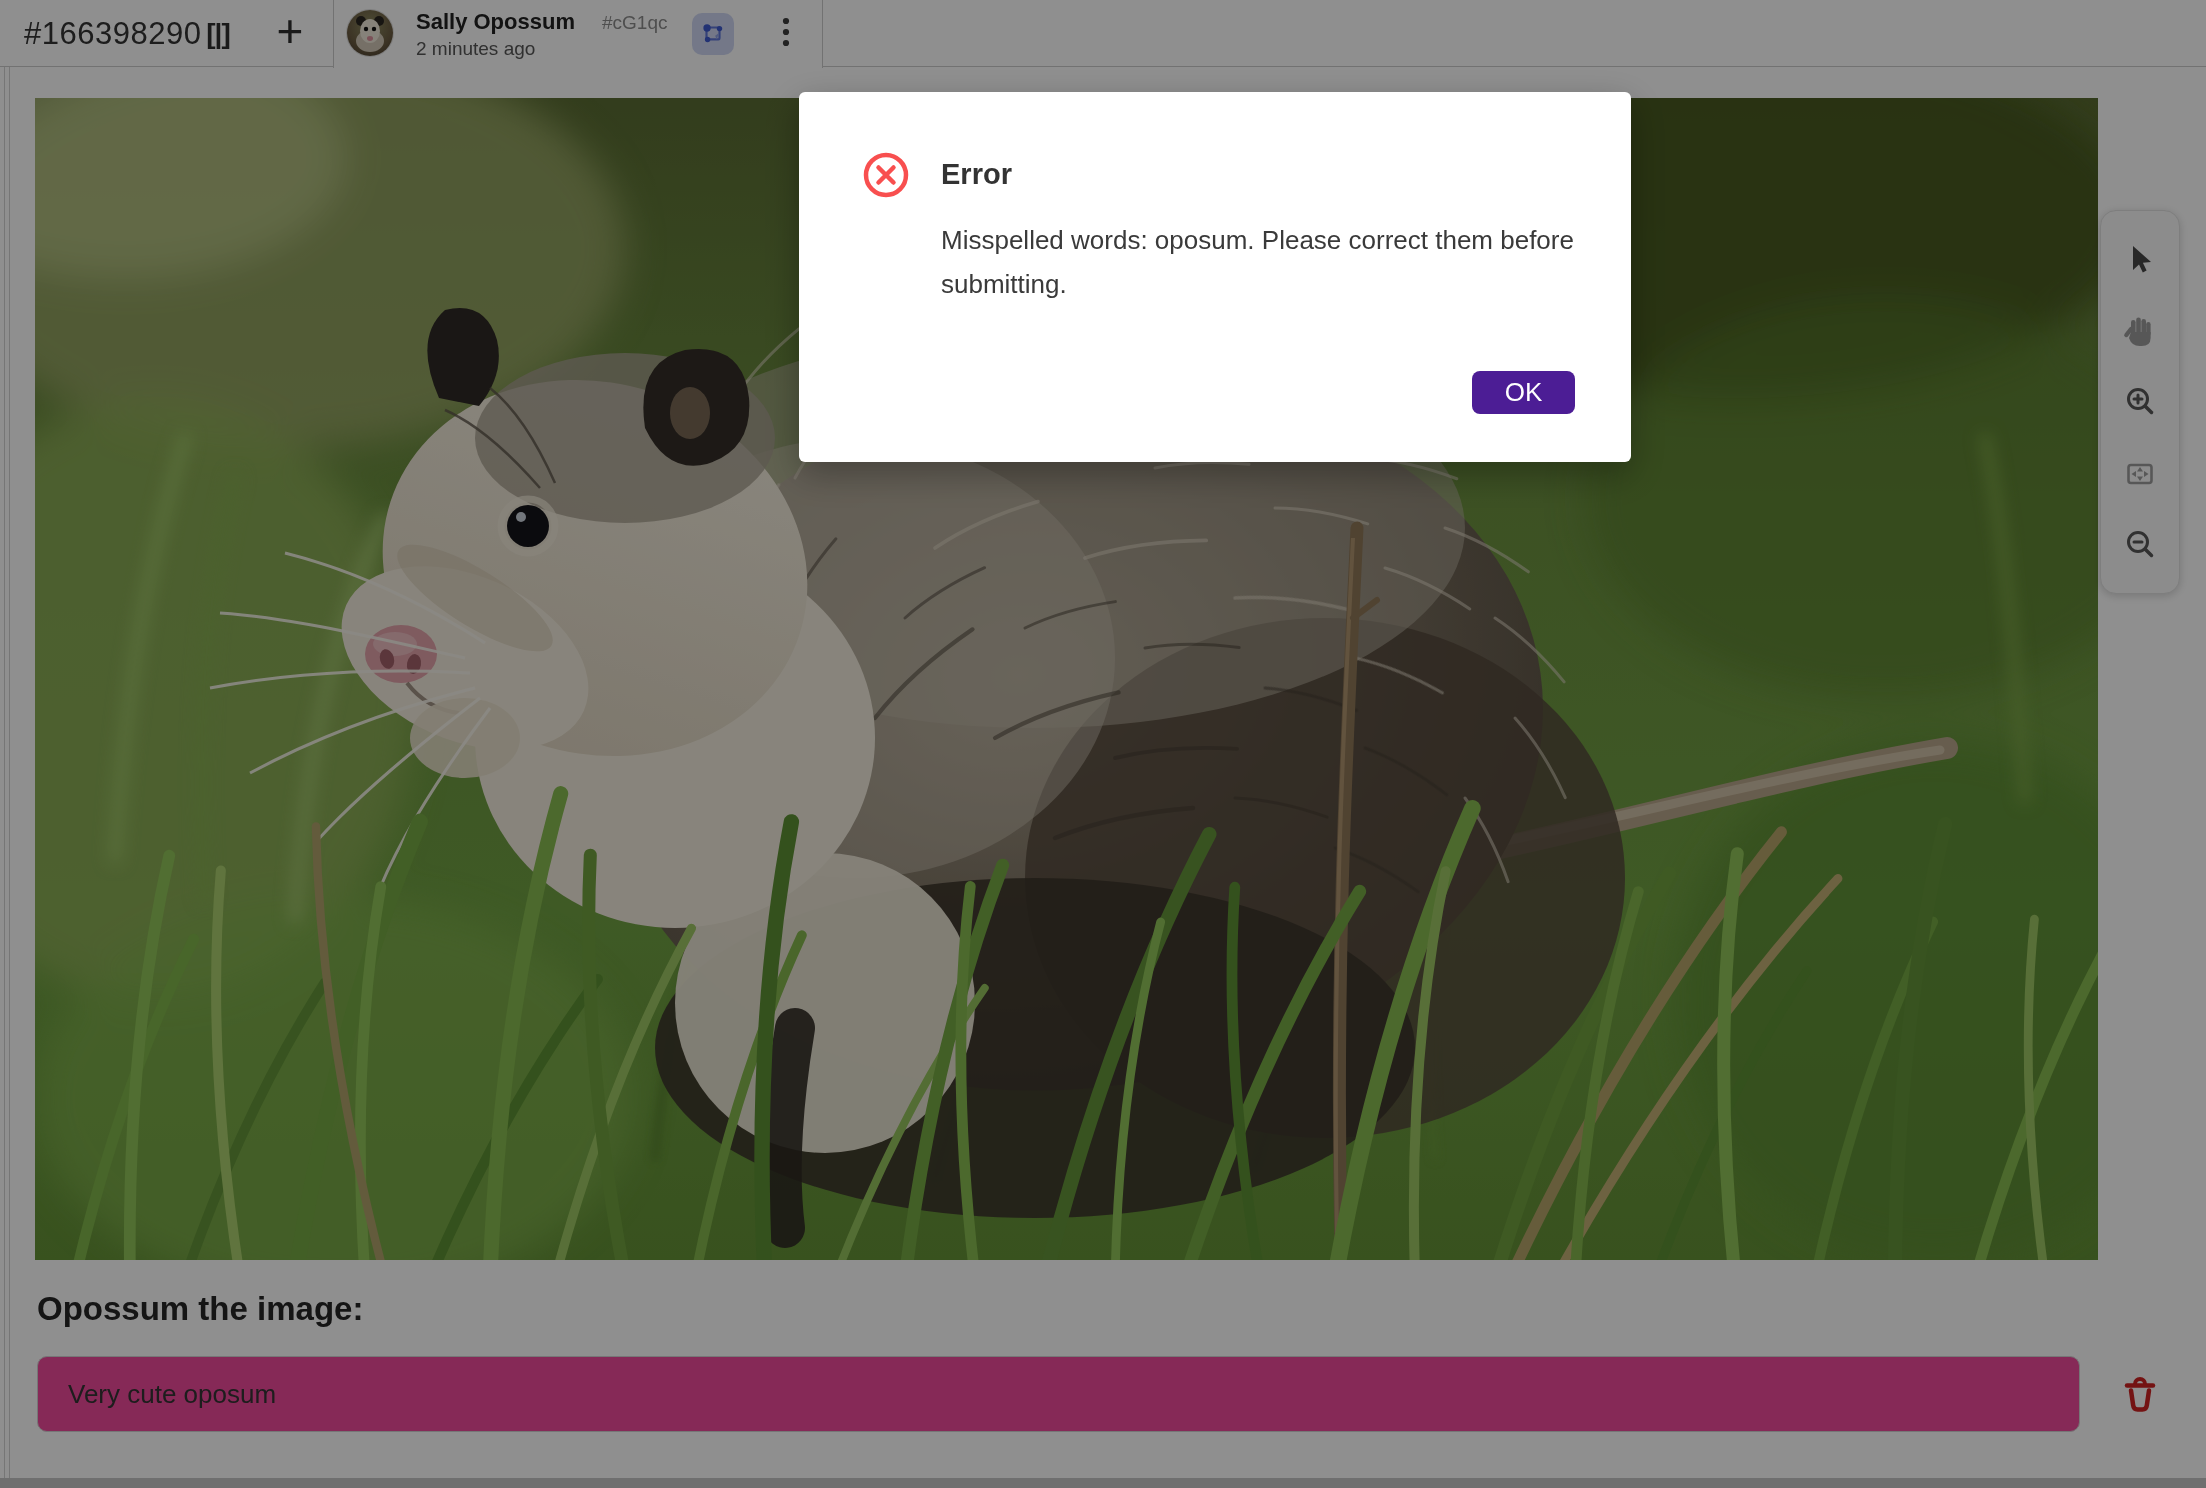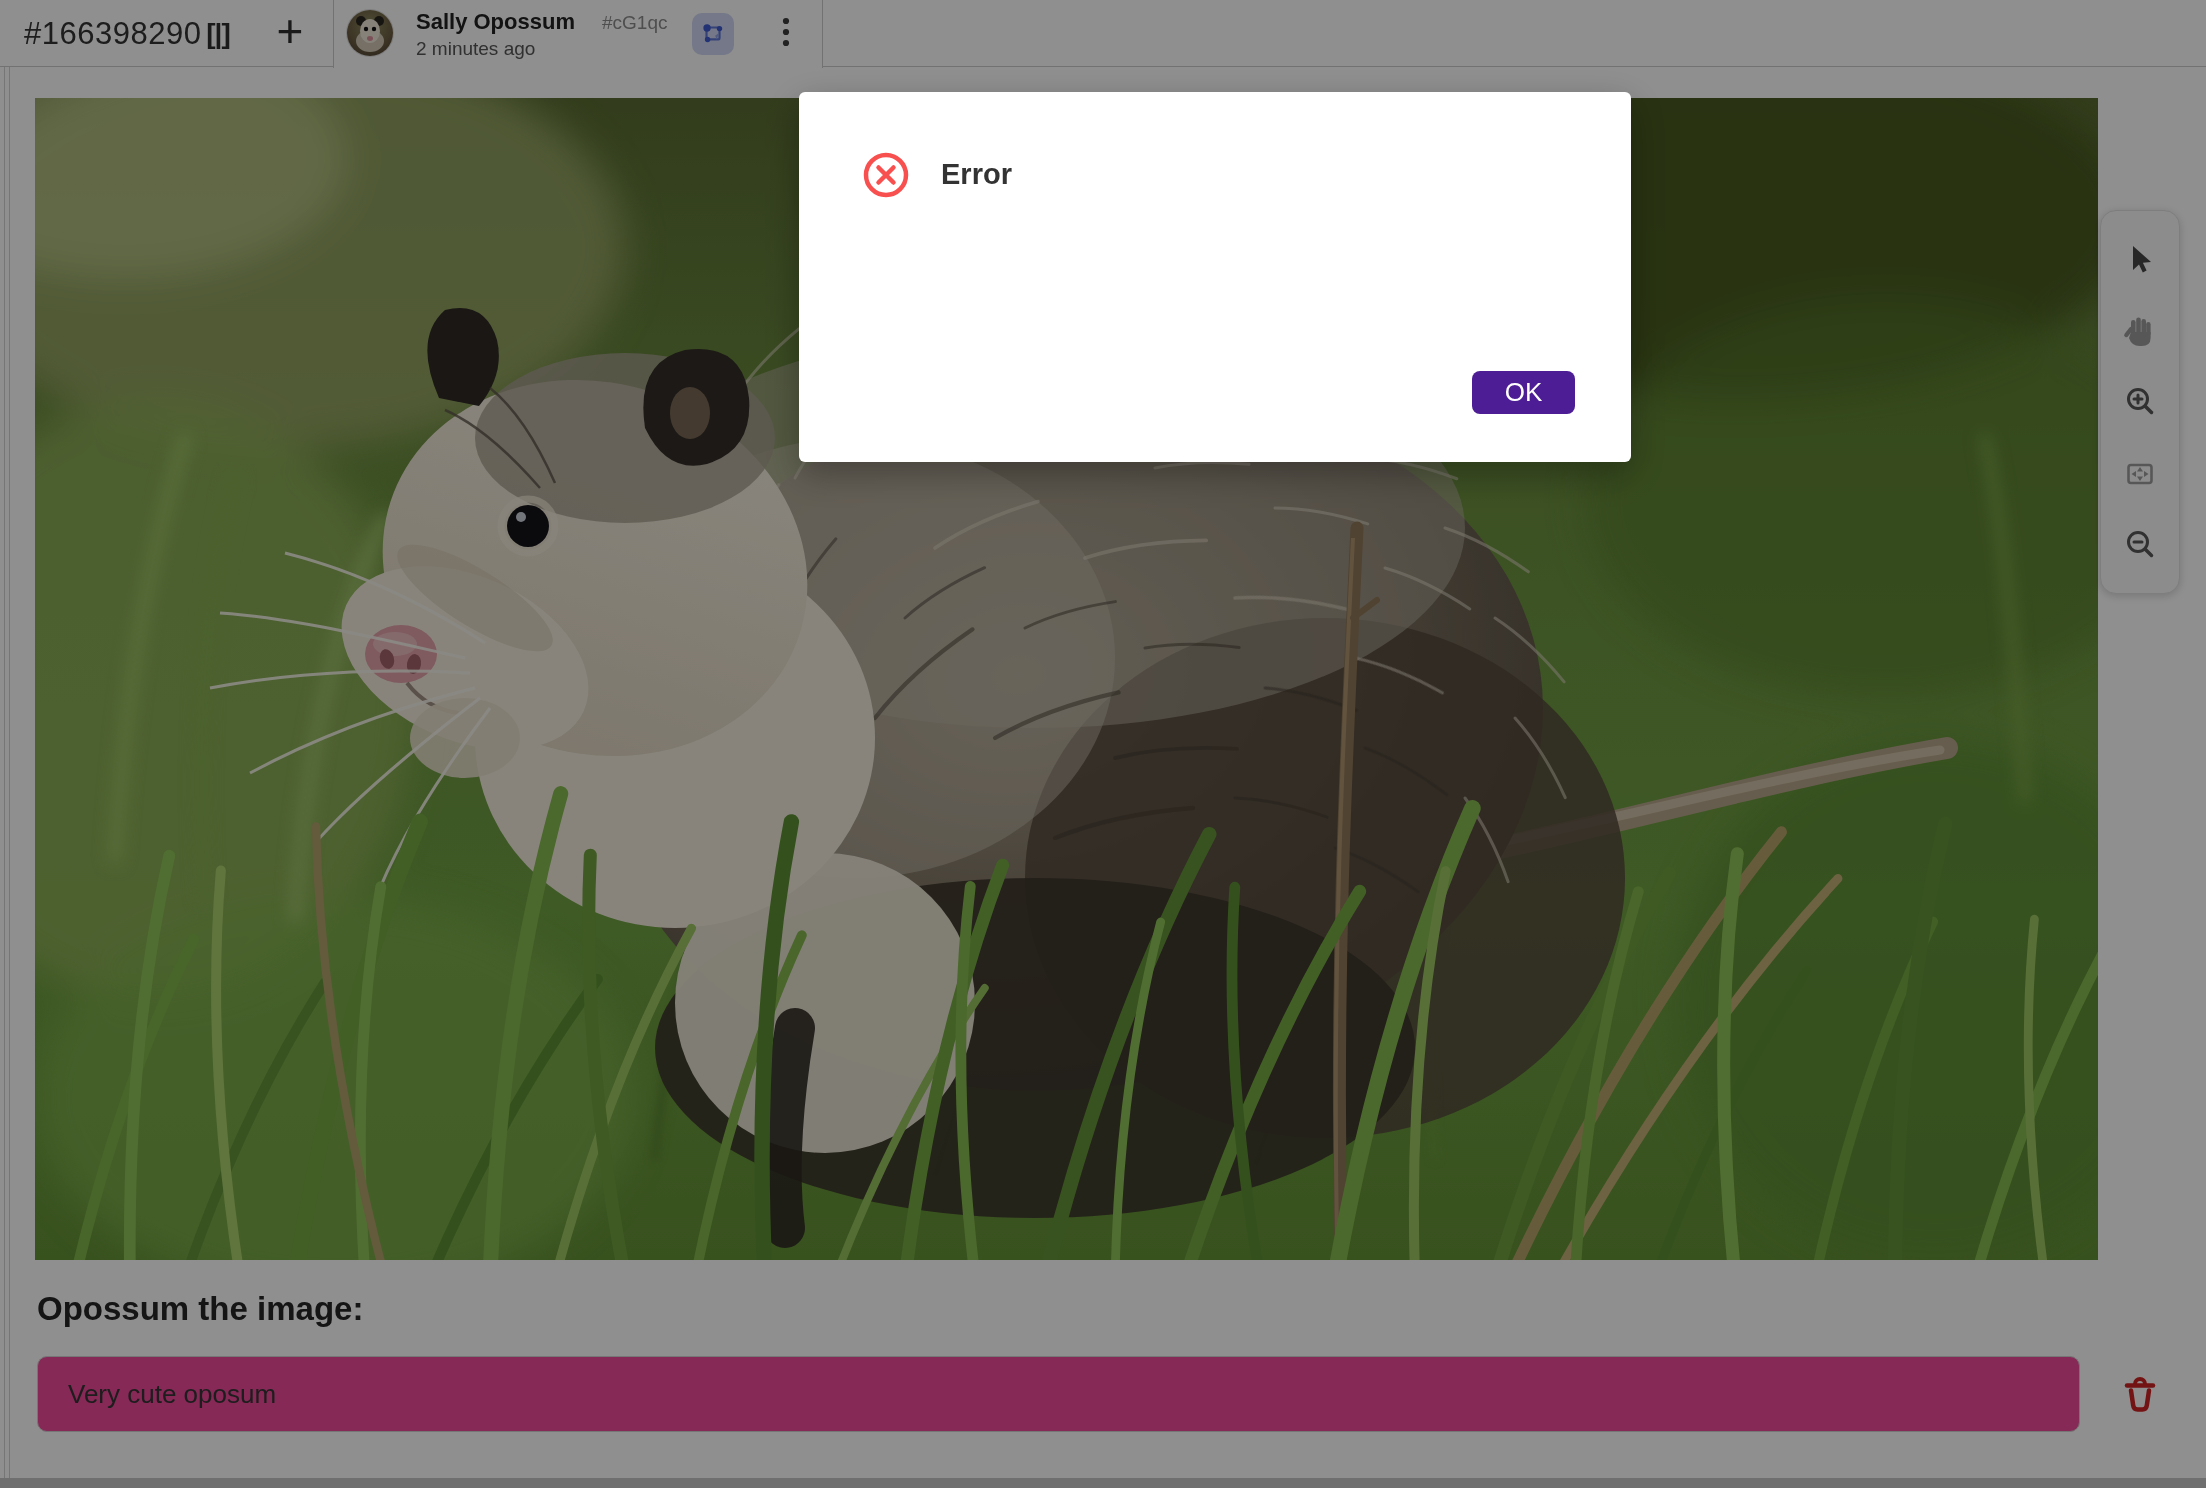--- a/index.html
+++ b/index.html
@@ -363,16 +363,17 @@
   </button>
   <div class="bottom-strip"></div>
 
   <div class="backdrop"></div>
   <div class="modal">
     <svg class="modal-icon" viewBox="0 0 46 46">
       <circle cx="23" cy="23" r="20" fill="none" stroke="#f84f4f" stroke-width="4.5"></circle>
       <path d="M15.5 15.5 L30.5 30.5 M30.5 15.5 L15.5 30.5" stroke="#f84f4f" stroke-width="4.5" stroke-linecap="round"></path>
     </svg>
     <div class="modal-title">Error</div>
+    <div class="modal-msg">Misspelled words: oposum. Please correct them before submitting.</div>
     <button class="ok-btn">OK</button>
   </div>
 
 </div>
 
 </body></html>

